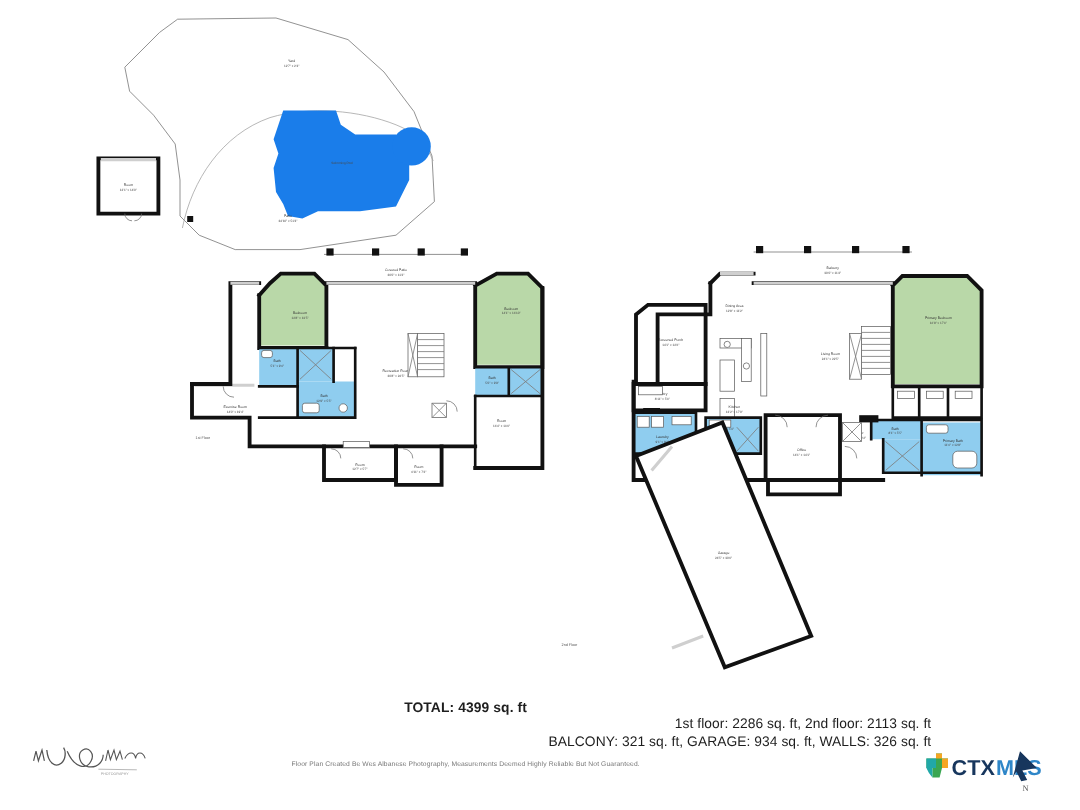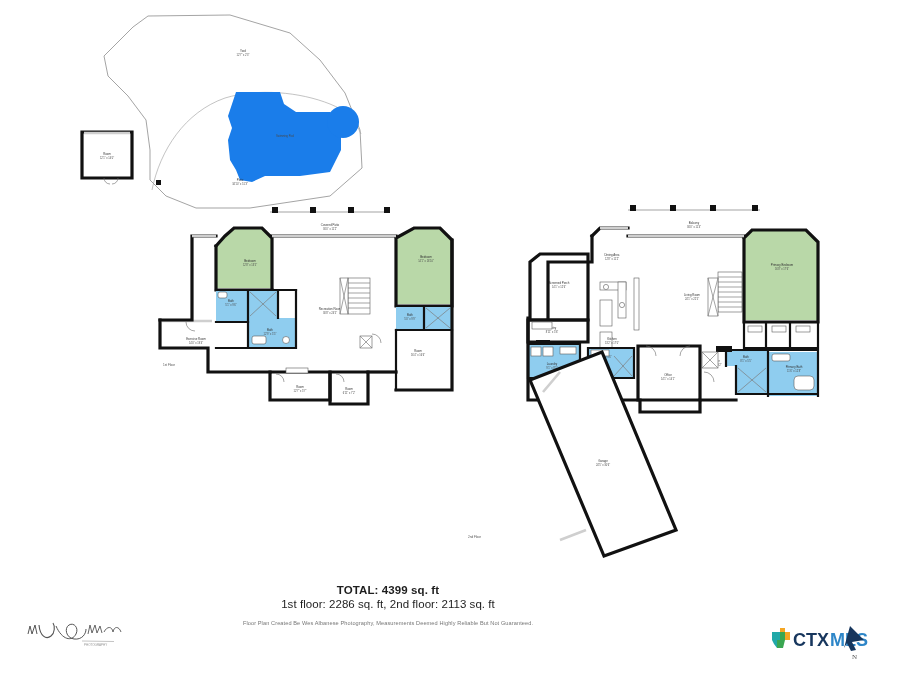--- a/index.html
+++ b/index.html
@@ -6,21 +6,21 @@
   body{
     width:900px;height:675px;overflow:hidden;position:relative;
     font-family:"Liberation Sans", sans-serif;color:#222;
   }
   #plan-canvas{position:absolute;left:0;top:0;width:900px;height:675px;}
   .footer{
     position:absolute;left:0;top:583px;width:776px;text-align:center;
     font-family:"Liberation Sans", sans-serif;color:#1e1e1e;
   }
   .f-total{font-size:11.5px;font-weight:bold;line-height:14px;letter-spacing:.1px;}
-  .f-line{font-size:11.5px;line-height:14.5px;letter-spacing:.05px;}
+  .f-line{font-size:11.5px;line-height:14.5px;letter-spacing:.05px;text-align:right;}
   .f-disc{font-size:5.6px;color:#777;margin-top:8px;letter-spacing:.1px;}
   .signature{position:absolute;left:22px;top:612px;width:115px;height:38px;}
   .logo{position:absolute;left:768px;top:620px;width:120px;height:42px;}
 </style>
 </head>
 <body>
 
 <svg id="plan-canvas" viewBox="0 0 900 675">
   <defs>
     <style>
@@ -276,20 +276,21 @@
     <text class="rl" x="603" y="462">Garage</text>
     <text class="rd" x="603" y="466">24'5" x 30'6"</text>
 
     <text class="fl" x="468" y="538">2nd Floor</text>
   </g>
 </svg>
 
 <div class="footer">
   <div class="f-total">TOTAL: 4399 sq. ft</div>
   <div class="f-line">1st floor: 2286 sq. ft, 2nd floor: 2113 sq. ft</div>
+  <div class="f-line">BALCONY: 321 sq. ft, GARAGE: 934 sq. ft, WALLS: 326 sq. ft</div>
   <div class="f-disc">Floor Plan Created Be Wes Albanese Photography, Measurements Deemed Highly Reliable But Not Guaranteed.</div>
 </div>
 
 <svg class="signature" viewBox="0 0 115 38">
   <path d="M6,22 L8,14 L10,22 L13,13 L15,22" stroke="#555" stroke-width="1" fill="none"></path>
   <path d="M17,13 C18,24 24,28 29,24 C33,21 33,14 31,11" stroke="#555" stroke-width="1.1" fill="none"></path>
   <path d="M34,14 C40,28 50,30 54,22 C57,16 52,10 47,13 C42,16 44,26 52,27 C60,28 64,22 64,17" stroke="#555" stroke-width="1" fill="none"></path>
   <path d="M66,22 L68,13 L70,21 L73,13 L75,21 L78,14 L80,21" stroke="#555" stroke-width="0.9" fill="none"></path>
   <path d="M82,20 C85,14 90,14 91,20 C92,14 97,14 99,20" stroke="#555" stroke-width="0.9" fill="none"></path>
   <path d="M60,29 L92,29.5" stroke="#888" stroke-width="0.5" fill="none"></path>

